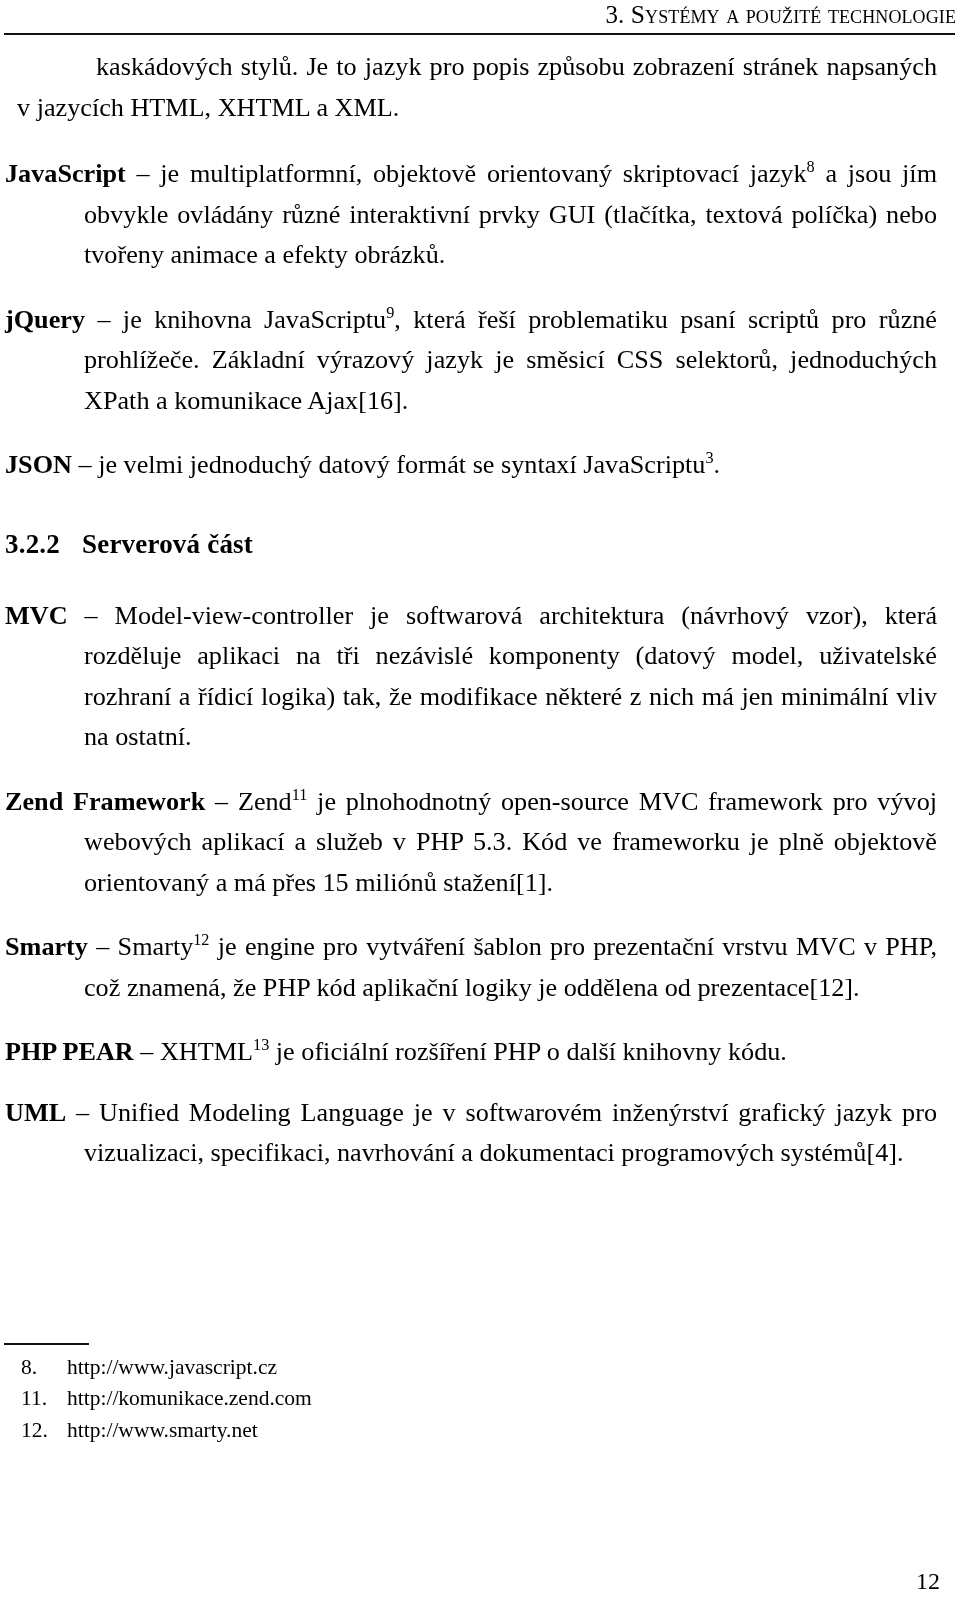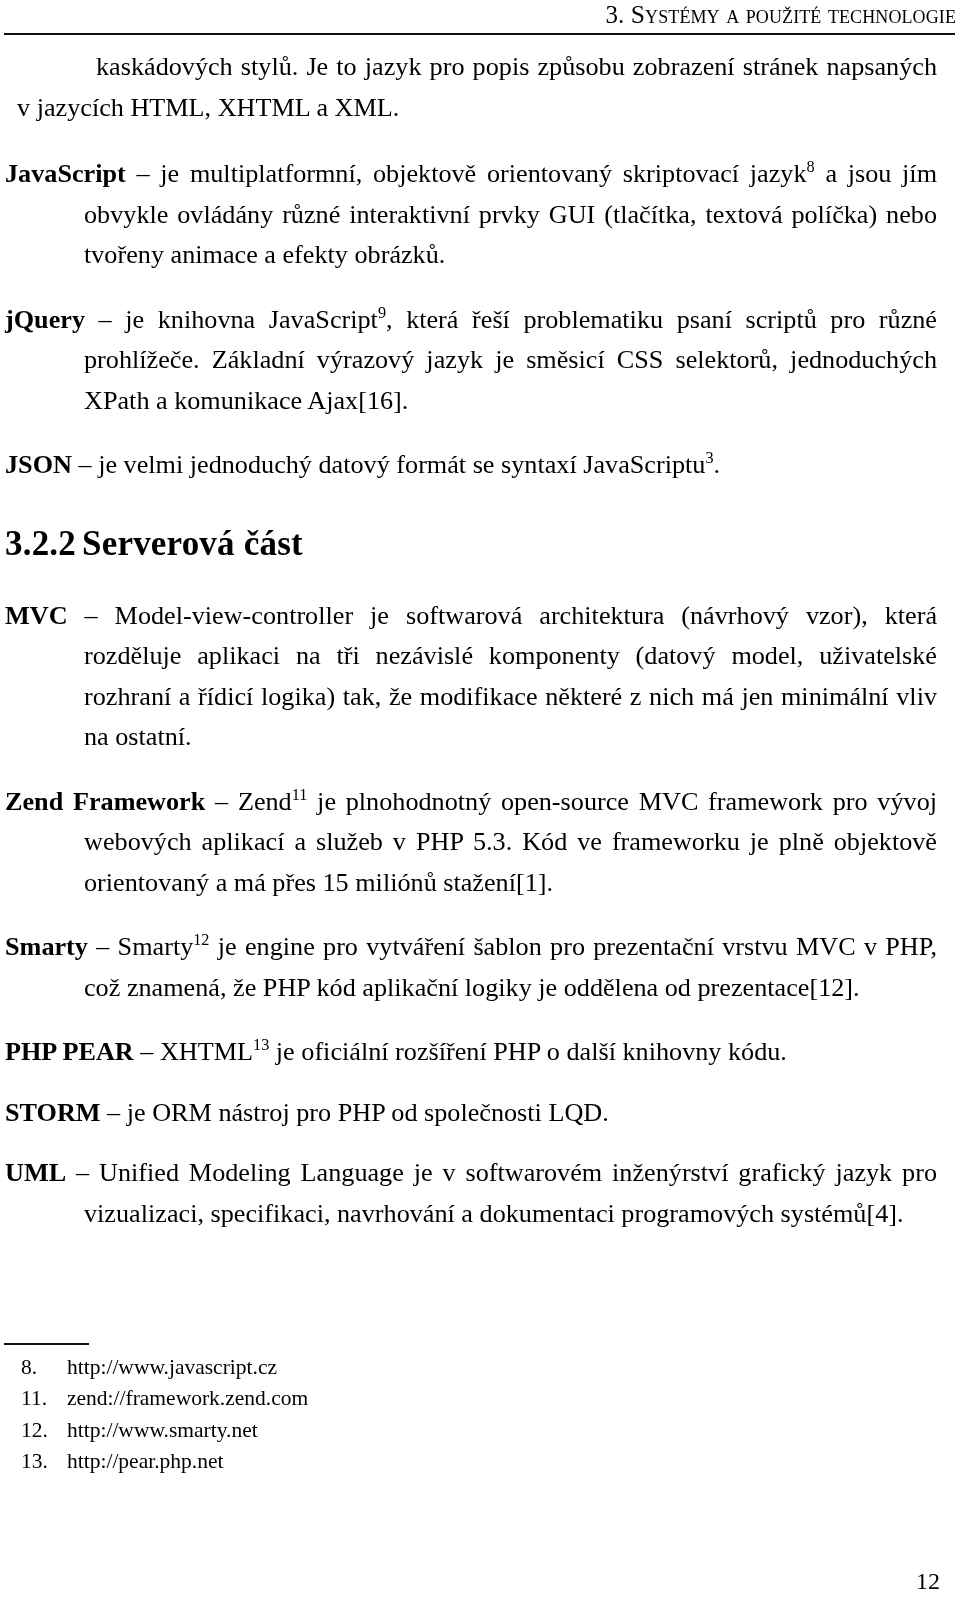--- a/index.html
+++ b/index.html
@@ -85,21 +85,21 @@
 
   sup {
     font-size: 0.62em;
     vertical-align: super;
     line-height: 0;
   }
 
   
   h2.sec {
     margin: 0;
-    font-size: 35px;
+    font-size: 27px;
     line-height: 36px;
     font-weight: bold;
     letter-spacing: 0.2px;
   }
   h2.sec .secnum {
     display: inline-block;
     width: 77px;
   }
   .sec-wrap { margin: 40px 0 34px 0; }
 
@@ -150,21 +150,21 @@
 
   <div class="body">
 
     <p class="para cont">kaskádových stylů. Je to jazyk pro popis způsobu zobrazení stránek napsaných v jazycích HTML, XHTML a XML.</p>
 
     <p class="para entry">
       <span class="term">JavaScript</span><span> </span><span class="dash">–</span><span> je multiplatformní, objektově orientovaný skriptovací jazyk</span><sup>8</sup><span> a jsou jím obvykle ovládány různé interaktivní prvky GUI (tlačítka, textová políčka) nebo tvořeny animace a efekty obrázků.</span>
     </p>
 
     <p class="para entry">
-      <span class="term">jQuery</span><span> </span><span class="dash">–</span><span> je knihovna JavaScript</span><sup>9</sup><span>, která řeší problematiku psaní scriptů pro různé prohlížeče. Základní výrazový jazyk je směsicí CSS selektorů, jednoduchých XPath a komunikace Ajax[16].</span>
+      <span class="term">jQuery</span><span> </span><span class="dash">–</span><span> je knihovna JavaScriptu</span><sup>9</sup><span>, která řeší problematiku psaní scriptů pro různé prohlížeče. Základní výrazový jazyk je směsicí CSS selektorů, jednoduchých XPath a komunikace Ajax[16].</span>
     </p>
 
     <p class="para entry">
       <span class="term">JSON</span><span> </span><span class="dash">–</span><span> je velmi jednoduchý datový formát se syntaxí JavaScriptu</span><sup>3</sup><span>.</span>
     </p>
 
     <div class="sec-wrap">
       <h2 class="sec">
         <span class="secnum">3.2.2</span><span>Serverová část</span>
       </h2>
@@ -179,43 +179,37 @@
     </p>
 
     <p class="para entry">
       <span class="term">Smarty</span><span> </span><span class="dash">–</span><span> Smarty</span><sup>12</sup><span> je engine pro vytváření šablon pro prezentační vrstvu MVC v PHP, což znamená, že PHP kód aplikační logiky je oddělena od prezentace[12].</span>
     </p>
 
     <p class="para entry entry-tight">
       <span class="term">PHP PEAR</span><span> </span><span class="dash">–</span><span> XHTML</span><sup>13</sup><span> je oficiální rozšíření PHP o další knihovny kódu.</span>
     </p>
 
-    <p class="para entry entry-tight">
-      <span class="term">STORM</span><span> </span><span class="dash">–</span><span> je ORM nástroj pro PHP od společnosti LQD.</span><sup></sup><span></span>
-    </p>
 
 
     <p class="para entry">
       <span class="term">UML</span><span> </span><span class="dash">–</span><span> Unified Modeling Language je v softwarovém inženýrství grafický jazyk pro vizualizaci, specifikaci, navrhování a dokumentaci programových systémů[4].</span><sup></sup><span></span>
     </p>
 
   </div>
 
   <div class="footnote-rule"></div>
 
   <div class="footnotes">
     <div class="fn">
       <span class="fnnum">8.</span><span>http://www.javascript.cz</span>
     </div>
     <div class="fn">
-      <span class="fnnum">11.</span><span>zend://framework.zend.com</span>
+      <span class="fnnum">11.</span><span>http://komunikace.zend.com</span>
     </div>
     <div class="fn">
       <span class="fnnum">12.</span><span>http://www.smarty.net</span>
     </div>
-    <div class="fn">
-      <span class="fnnum">13.</span><span>http://pear.php.net</span>
-    </div>
   </div>
 
   <div class="folio">12</div>
 
 </div>
 
 </body></html>

